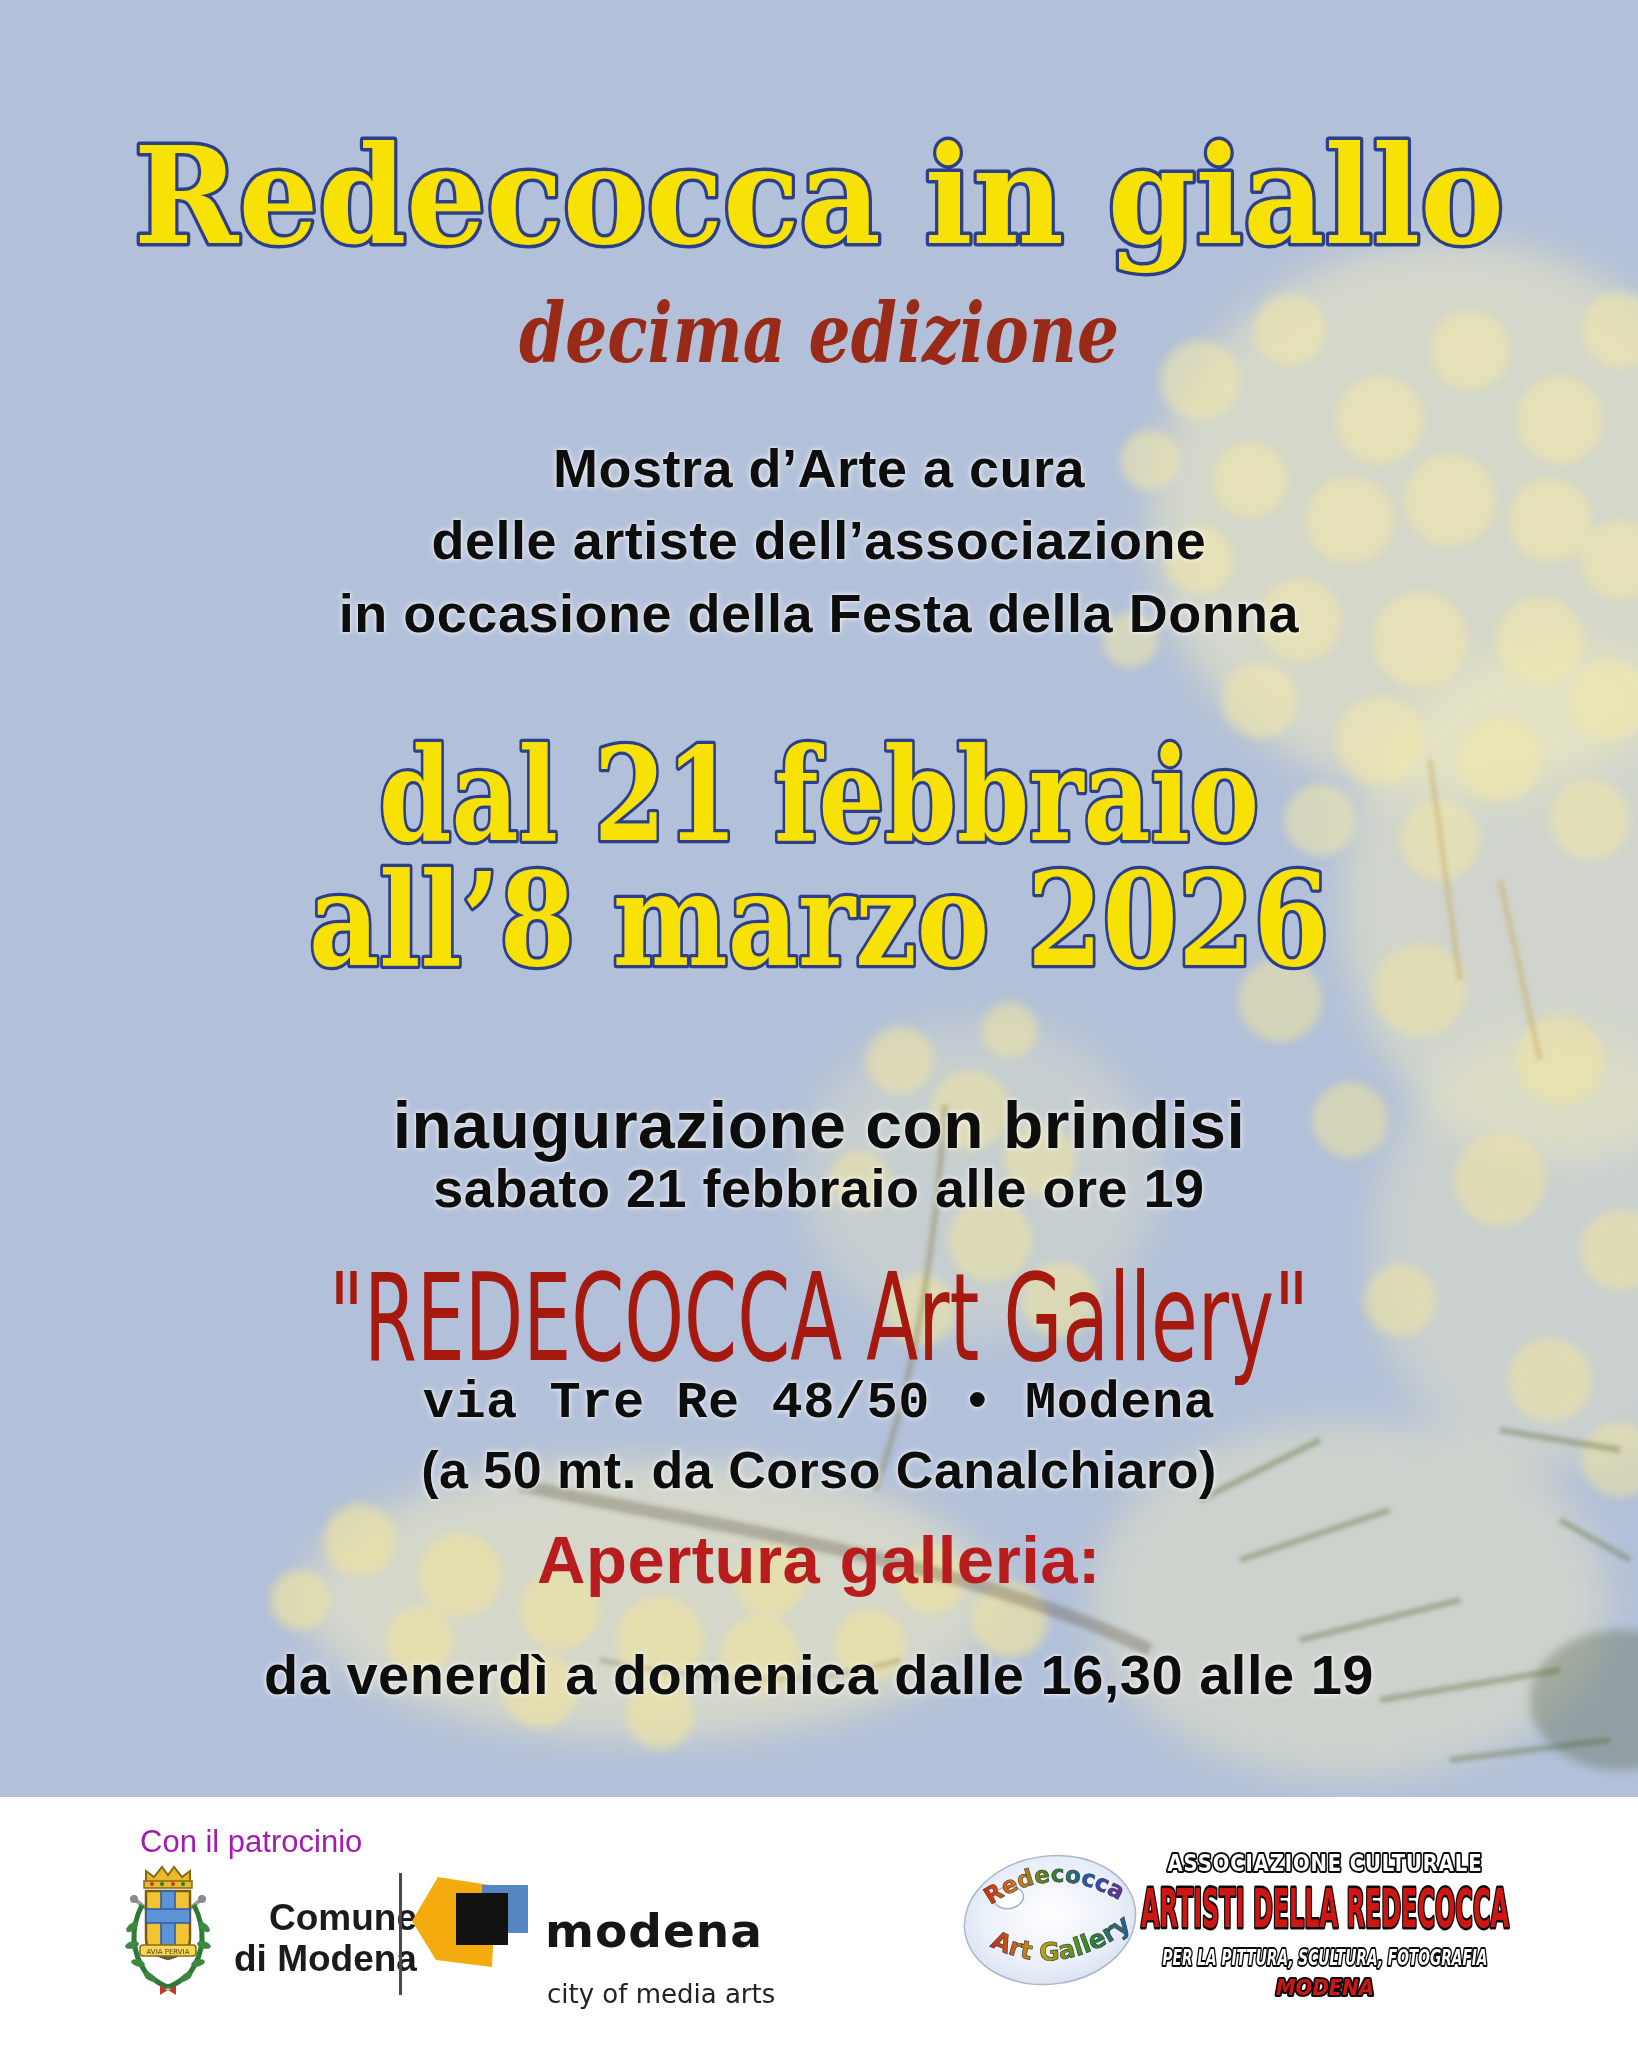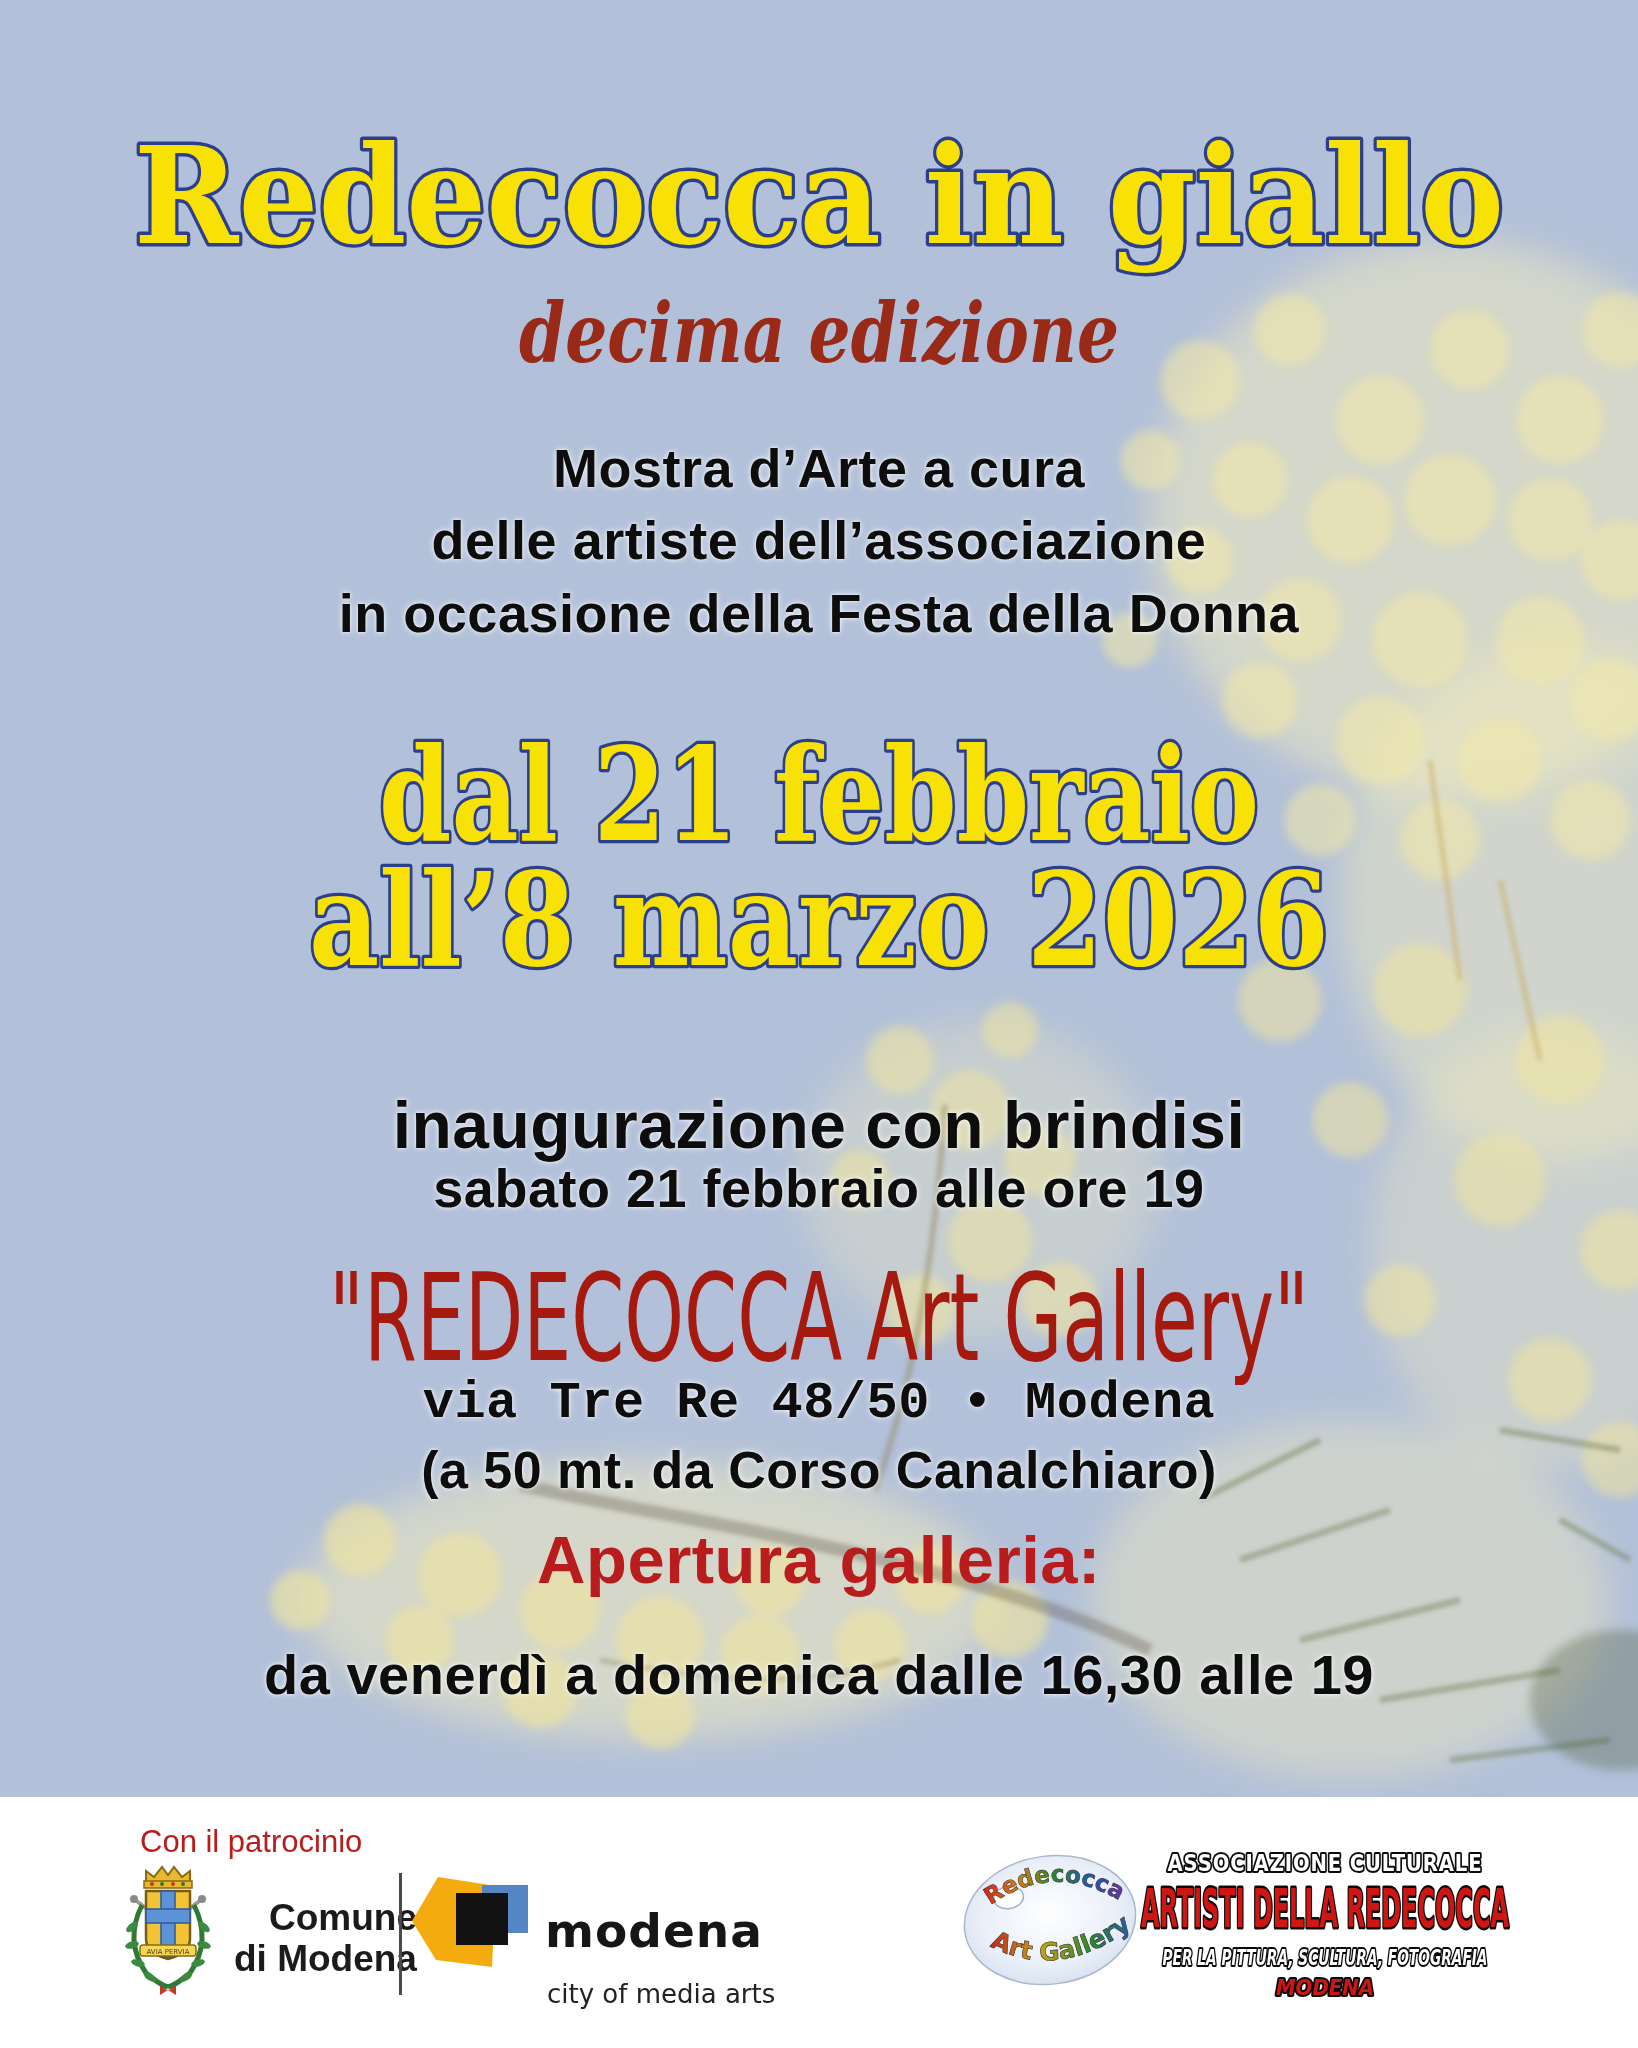--- a/index.html
+++ b/index.html
@@ -24,21 +24,21 @@
   .addr2{top:1440px;font-size:52px;}
   .opening{top:1521px;font-size:67px;color:#b91c1c;text-shadow:none;}
   .hours{top:1642px;font-size:56px;}
   .title-svg{position:absolute;left:0;top:80px;}
   .decima-svg{position:absolute;left:0;top:268px;}
   .date-svg{position:absolute;left:0;top:715px;}
   .venue-svg{position:absolute;left:0;top:1248px;}
   .footer{
     position:absolute;left:0;top:1797px;width:1638px;height:251px;background:#ffffff;
   }
-  .patronage{position:absolute;left:140px;top:27px;font-size:31px;color:#b91c1c;white-space:nowrap;}
+  .patronage{position:absolute;left:140px;top:27px;font-size:31px;color:#a21caf;white-space:nowrap;}
   .crest-svg{position:absolute;left:116px;top:64px;}
   .comune-name{position:absolute;left:234px;top:100px;font-size:37px;line-height:41px;font-weight:bold;color:#1b1b1b;text-align:right;}
   .vdivider{position:absolute;left:399px;top:76px;width:3px;height:122px;background:#4a4a4a;}
   .modena-svg{position:absolute;left:408px;top:76px;}
   .modena-word{position:absolute;left:545px;top:106px;font-size:47px;font-weight:bold;color:#161616;font-family:"DejaVu Sans",sans-serif;letter-spacing:1px;}
   .modena-tag{position:absolute;left:547px;top:158px;font-size:26px;color:#222;font-family:"DejaVu Sans",sans-serif;margin-top:24px;}
   .palette-svg{position:absolute;left:950px;top:43px;}
   .assoc-svg{position:absolute;left:1125px;top:50px;}
 </style>
 </head>

